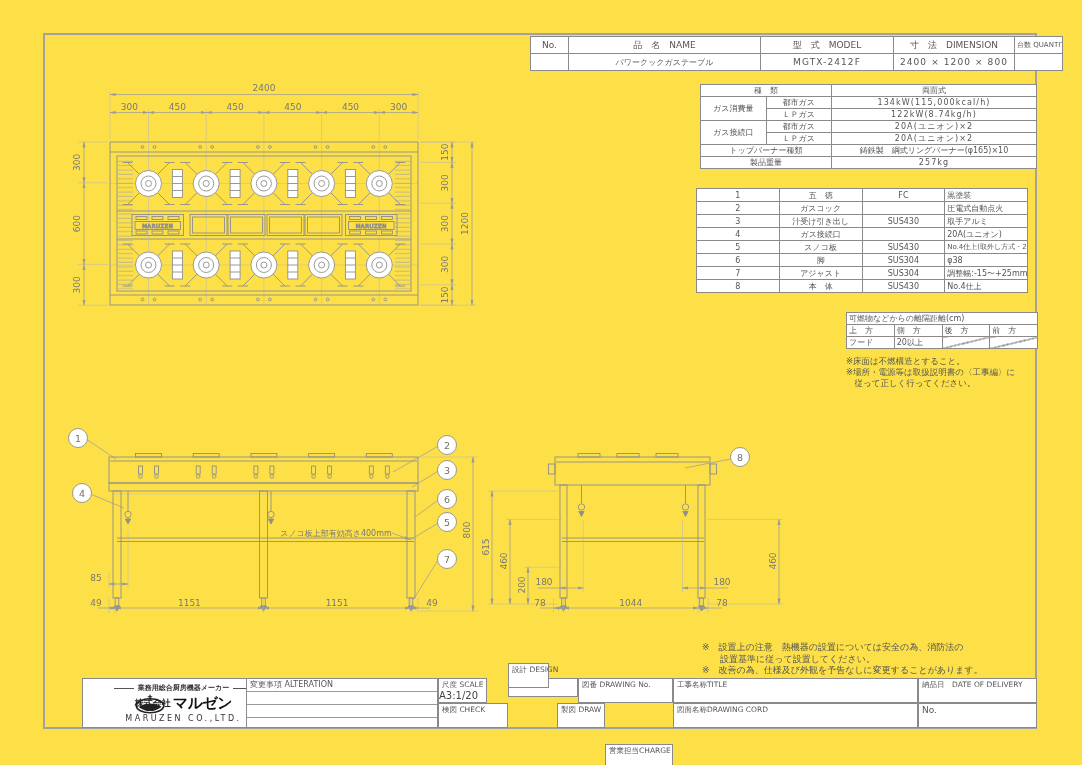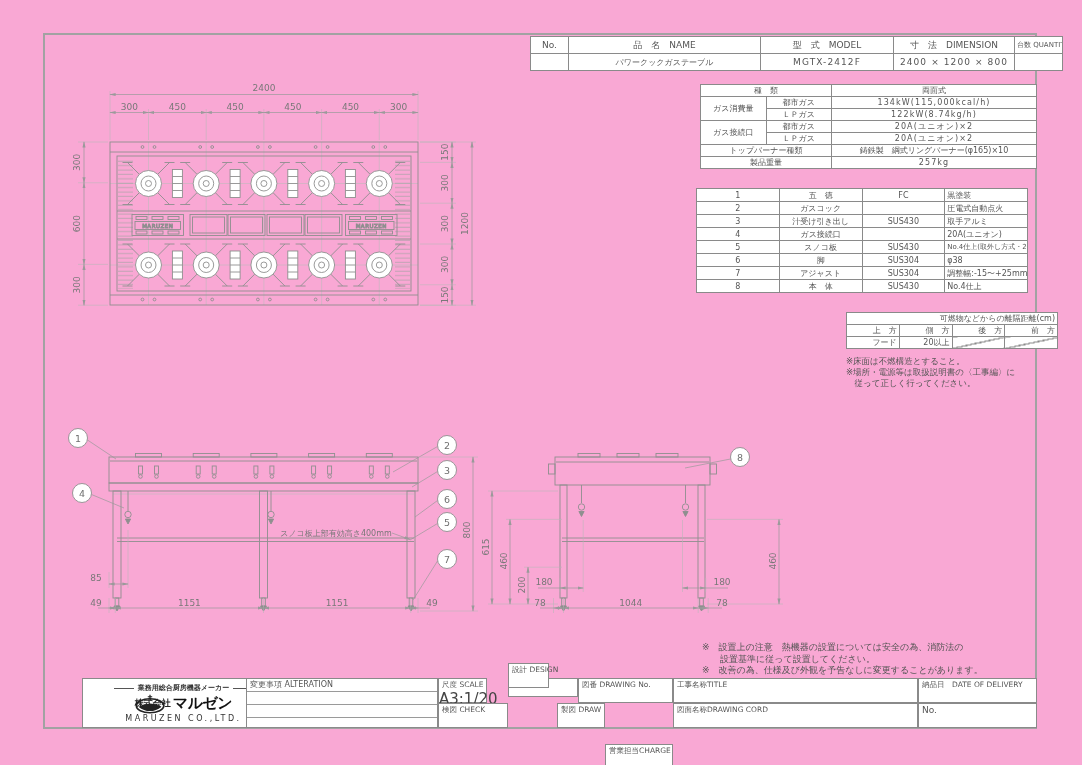--- a/index.html
+++ b/index.html
@@ -1,46 +1,46 @@
 <!DOCTYPE html>
 <html><head>
 <meta charset="utf-8">
 <style>
   html,body{margin:0;padding:0;background:#fff;}
   body{font-family:"DejaVu Sans","Liberation Sans",sans-serif;}
-  .sheet{position:relative;width:1082px;height:765px;background:#f9a8d4;overflow:hidden;color:#444;}
+  .sheet{position:relative;width:1082px;height:765px;background:#fde047;overflow:hidden;color:#444;}
   .frame{position:absolute;left:43px;top:33px;width:990px;height:692px;border:2px solid #a2a2a2;}
   table{border-collapse:collapse;position:absolute;table-layout:fixed;background:#fff;}
   td{border:1px solid #8a8a8a;padding:0 2px;font-weight:normal;overflow:hidden;white-space:nowrap;color:#555;}
   .hdr{left:530px;top:36px;width:507px;font-size:9px;text-align:center;}
   .hdr td{height:16px;}
   .spec{left:700px;top:84px;width:326px;font-size:8px;text-align:center;}
   .spec td{height:11px;}
   .ls{letter-spacing:1.1px;}
   .parts{left:696px;top:188px;width:332px;font-size:8px;text-align:center;}
   .parts td{height:12px;}
   .parts td.ln-l{text-align:left;}
-  .clr{left:846px;top:312px;width:212px;font-size:8px;text-align:right;}
+  .clr{left:846px;top:312px;width:192px;font-size:8px;text-align:left;}
   .clr td{height:11px;}
   .slash{background:linear-gradient(to bottom right,transparent 47%,#8a8a8a 47%,#8a8a8a 53%,transparent 53%);}
   .clrnotes{position:absolute;left:846px;top:356px;font-size:8.5px;line-height:11px;color:#555;}
   .warn{position:absolute;left:702px;top:642px;font-size:9px;line-height:11.5px;color:#555;}
   svg{position:absolute;overflow:visible;}
   svg text{font-family:"DejaVu Sans","Liberation Sans",sans-serif;}
   .s1{stroke:#8f8f8f;stroke-width:.9;fill:none;}
   .s2{stroke:#bcbcbc;stroke-width:.55;fill:none;}
   .dm{stroke:#9a9a9a;stroke-width:.7;fill:none;}
   .ex{stroke:#b8b8b8;stroke-width:.55;fill:none;}
   text.dt{fill:#787878;font-size:9px;}
   text.bt{fill:#6f6f6f;font-size:9.5px;text-anchor:middle;}
   .bal{stroke:#8f8f8f;fill:#fff;stroke-width:.9;}
   
   .tbc{position:absolute;border:1px solid #8a8a8a;box-sizing:border-box;font-size:7.5px;color:#555;background:#fff;}
   .tbc .lab{position:absolute;left:3px;top:1px;white-space:nowrap;}
-  .tb-scale-val{position:absolute;left:0;right:12px;top:11px;text-align:left;font-size:15px;color:#444;}
+  .tb-scale-val{position:absolute;left:0;right:12px;top:11px;text-align:left;font-size:10px;color:#444;}
   .logo-cell{display:flex;flex-direction:column;align-items:center;justify-content:center;gap:1px;margin-left:39px;}
   .tagline{display:flex;align-items:center;gap:4px;font-size:7px;color:#333;font-weight:bold;}
   .tagline .tl-line{display:inline-block;width:20px;height:1px;background:#555;}
   .logorow{display:flex;align-items:center;gap:2px;}
   .kk{font-size:9px;color:#222;font-weight:bold;}
   .mz{font-size:15px;color:#111;font-weight:900;letter-spacing:-.5px;}
   .co{font-size:8px;letter-spacing:2.5px;color:#333;}
 </style>
 </head>
 <body>

